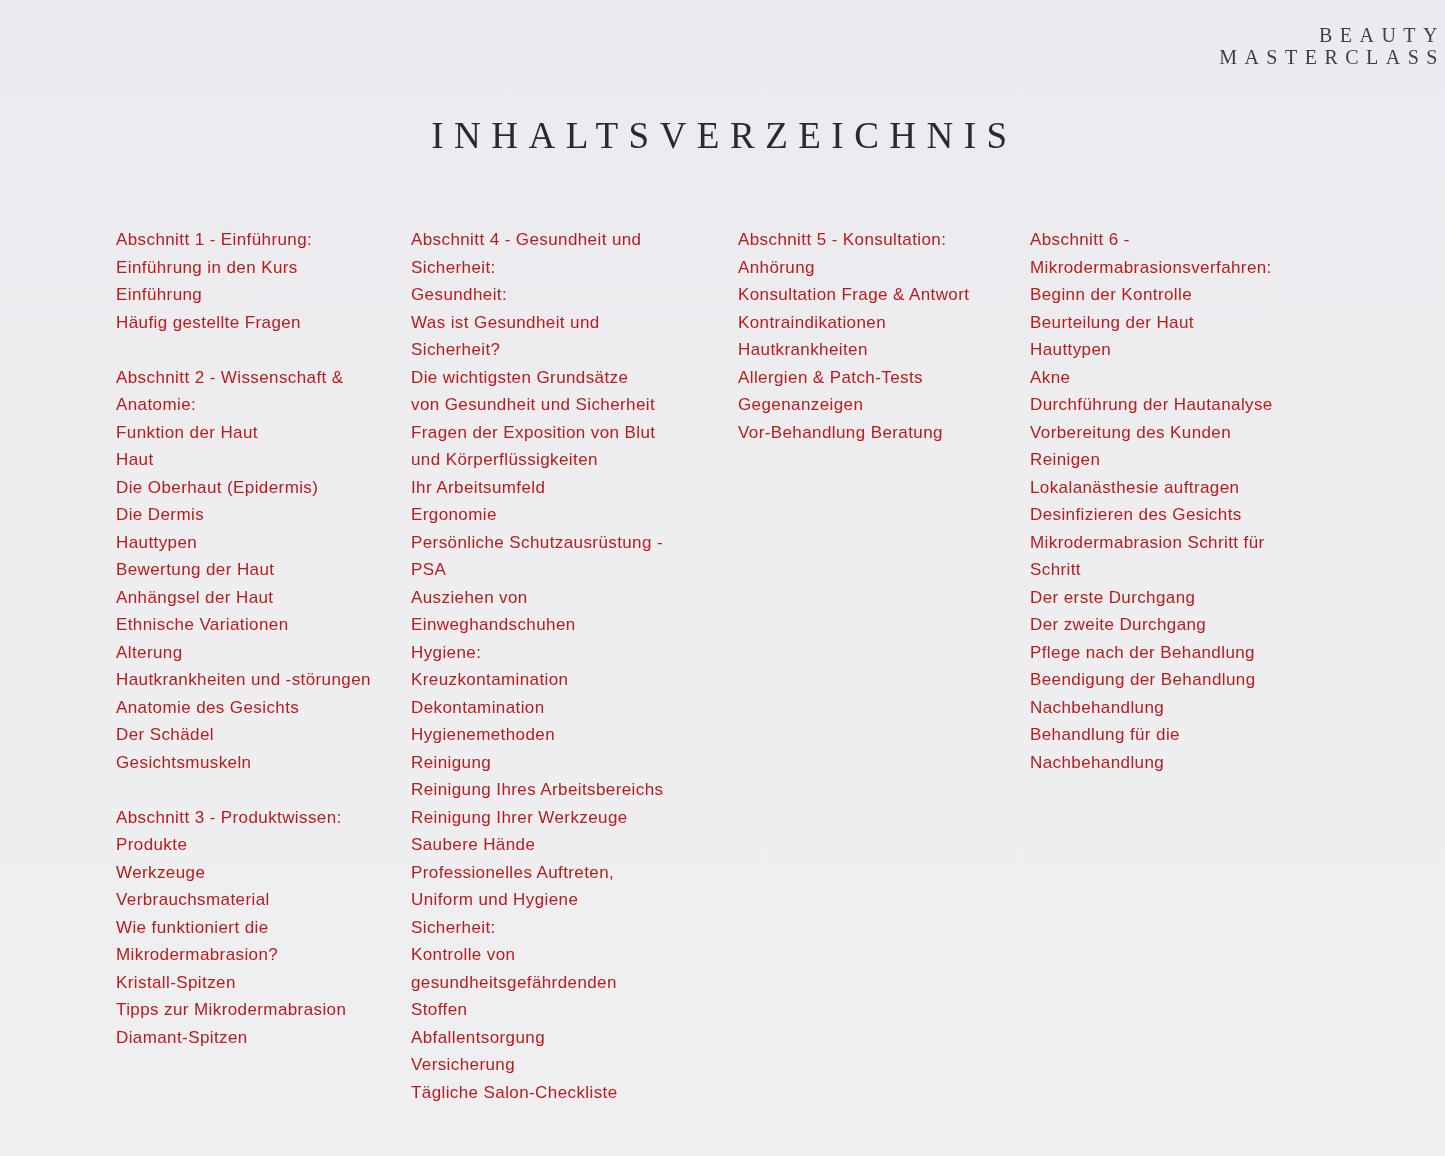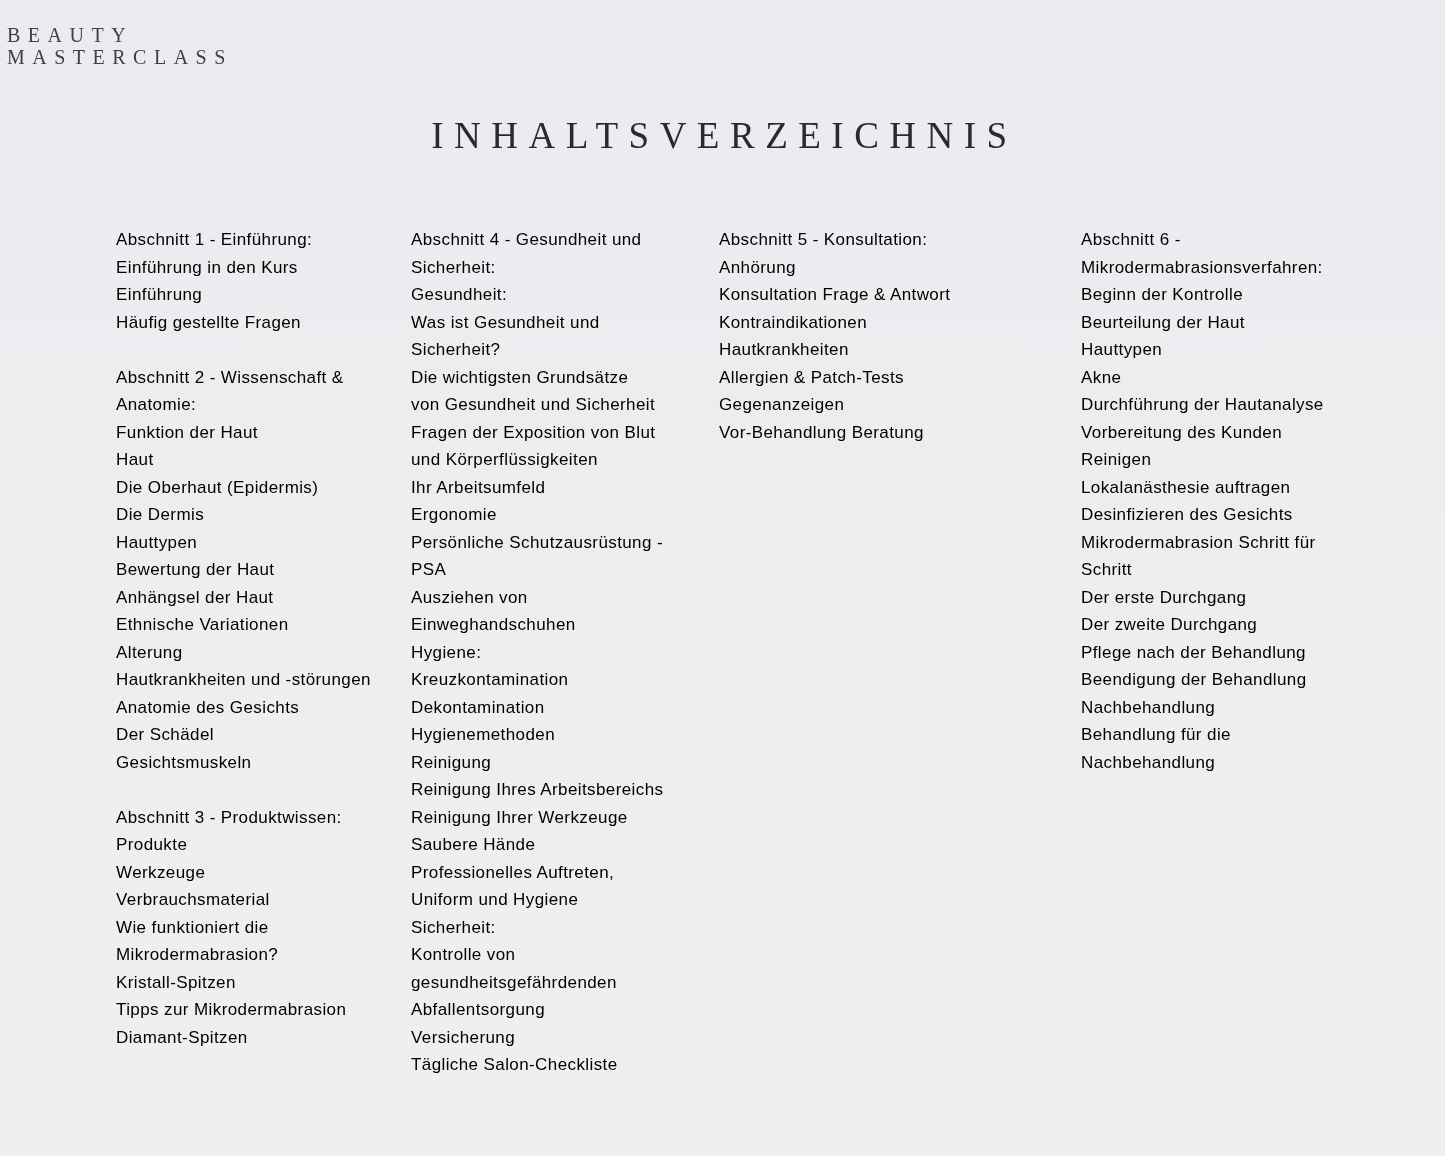--- a/index.html
+++ b/index.html
@@ -13,21 +13,21 @@
       position: relative;
       overflow: hidden;
       font-family: "Liberation Sans", "DejaVu Sans", sans-serif;
       color: #5a5a5e;
     }
     .brand {
       position: absolute;
       left: 0;
       width: 1445px;
       top: 24px;
-      text-align: left;
+      text-align: right;
       font-family: "Liberation Serif", "DejaVu Serif", serif;
       color: #3f3f44;
       font-size: 20px;
       line-height: 22px;
       letter-spacing: 7.5px;
     }
     .brand div {
       padding-left: 7px;
     }
     .title {
@@ -43,35 +43,35 @@
       letter-spacing: 10.5px;
       padding-left: 4px;
       box-sizing: border-box;
     }
     .col {
       position: absolute;
       top: 226px;
       font-size: 17px;
       line-height: 27.5px;
       letter-spacing: 0.4px;
-      color: #000000;
+      color: #b91c1c;
     }
     .col .line {
       white-space: nowrap;
       display: block;
       height: 27.5px;
     }
     .col .gap {
       display: block;
       height: 27.5px;
     }
     #col1 { left: 116px; }
     #col2 { left: 411px; }
-    #col3 { left: 719px; }
-    #col4 { left: 1081px; }
+    #col3 { left: 738px; }
+    #col4 { left: 1030px; }
   </style>
 </head>
 <body>
 
 <div class="brand">
   <div>BEAUTY</div>
   <div>MASTERCLASS</div>
 </div>
 
 <h1 class="title" style="margin:0;font-weight:normal;">INHALTSVERZEICHNIS</h1>
@@ -137,20 +137,21 @@
       <span class="line">Hygienemethoden</span>
       <span class="line">Reinigung</span>
       <span class="line">Reinigung Ihres Arbeitsbereichs</span>
       <span class="line">Reinigung Ihrer Werkzeuge</span>
       <span class="line">Saubere Hände</span>
       <span class="line">Professionelles Auftreten,</span>
       <span class="line">Uniform und Hygiene</span>
       <span class="line">Sicherheit:</span>
       <span class="line">Kontrolle von</span>
       <span class="line">gesundheitsgefährdenden</span>
+      <span class="line">Stoffen</span>
       <span class="line">Abfallentsorgung</span>
       <span class="line">Versicherung</span>
       <span class="line">Tägliche Salon-Checkliste</span>
     </div>
   </div>
 <div class="col" id="col3">
     <div>
       <span class="line">Abschnitt 5 - Konsultation:</span>
       <span class="line">Anhörung</span>
       <span class="line">Konsultation Frage &amp; Antwort</span>

